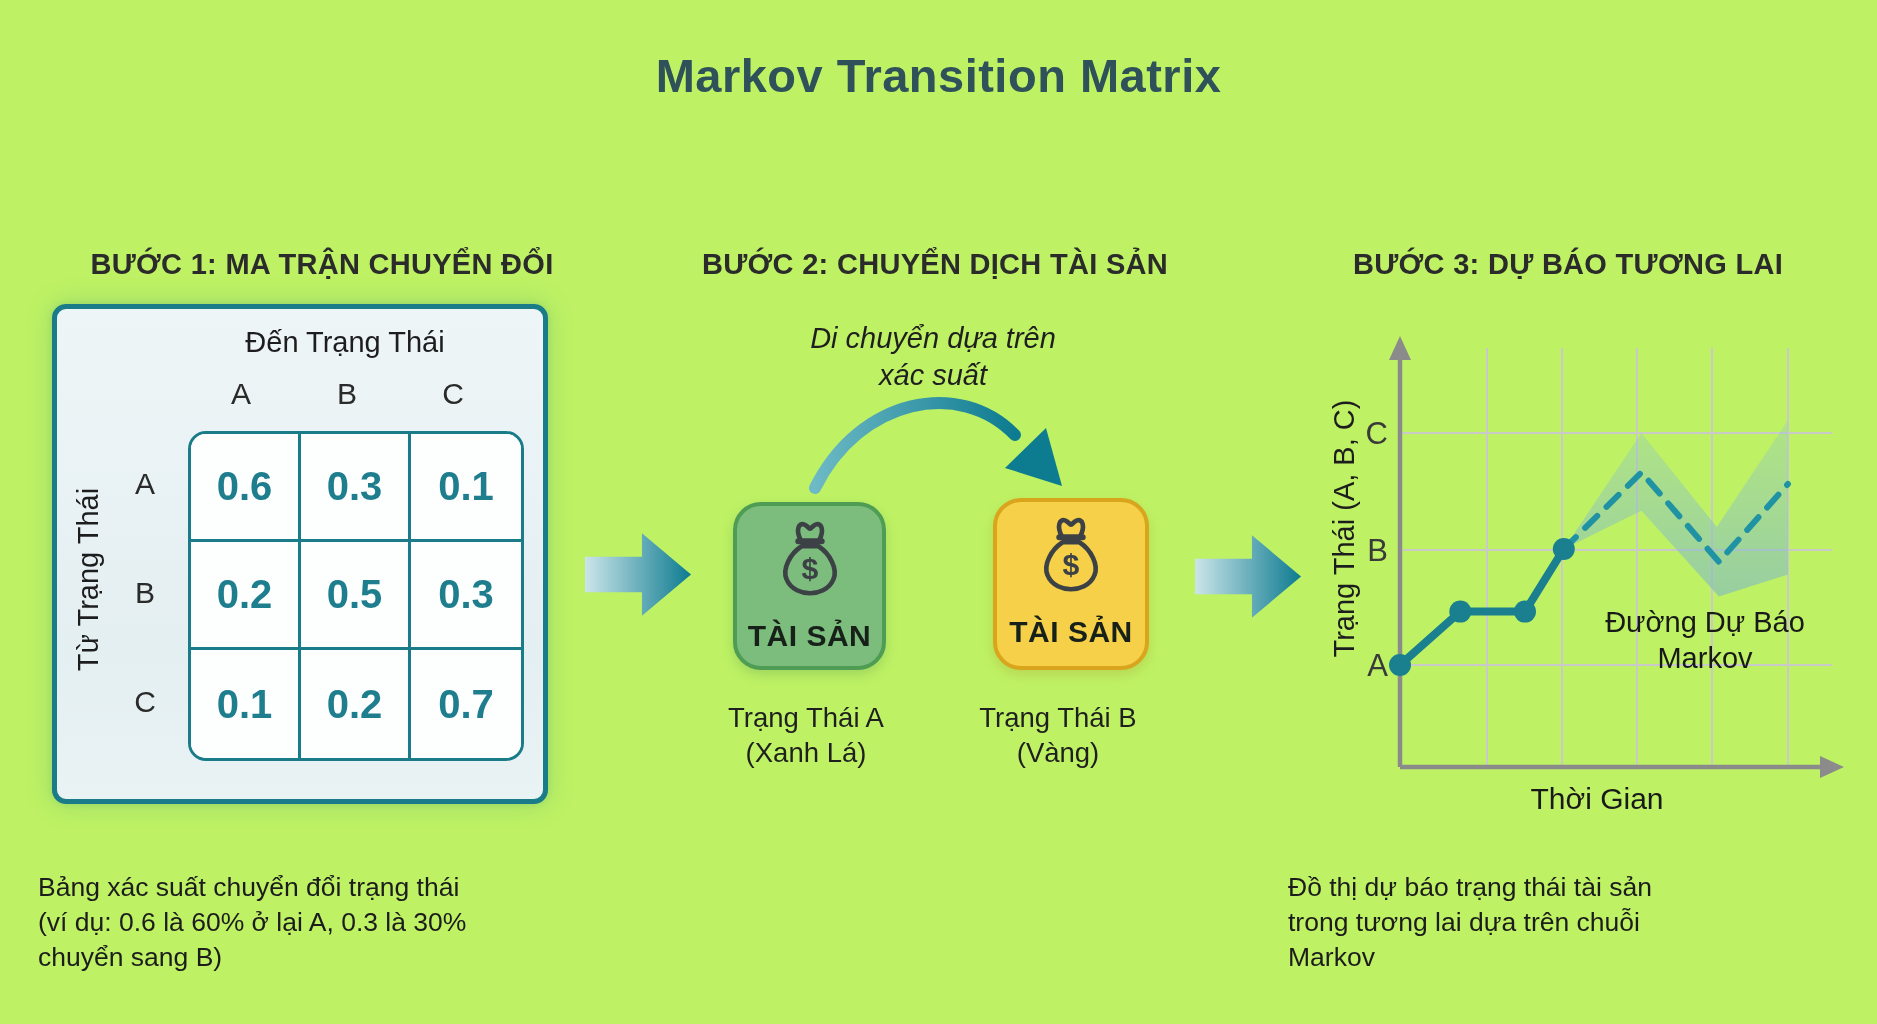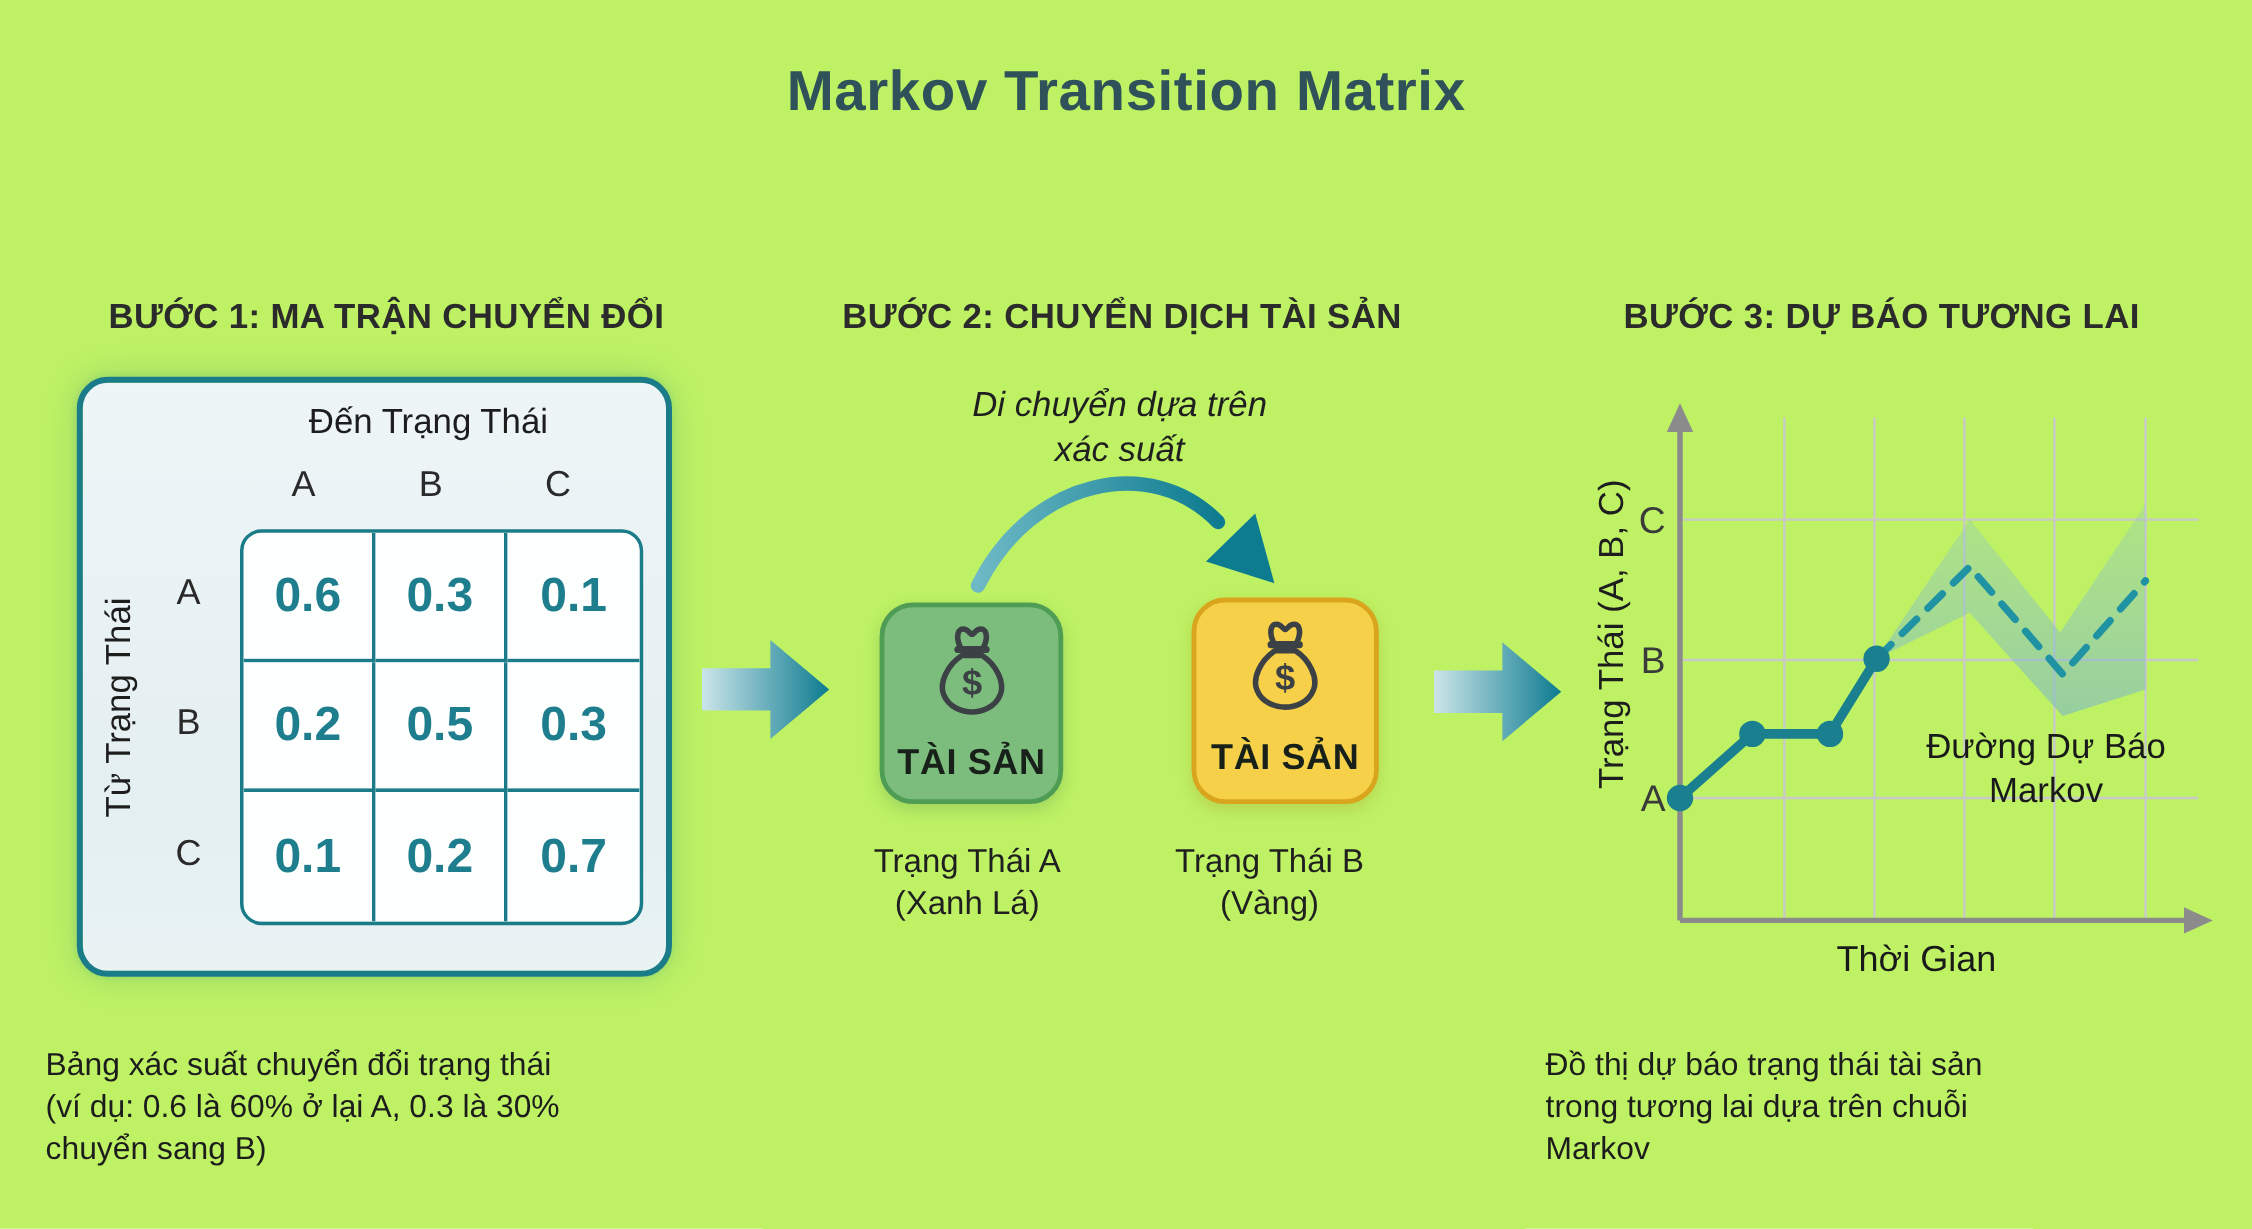--- a/index.html
+++ b/index.html
@@ -21,25 +21,24 @@
     font-size:29px; font-weight:bold; color:#2b2b2b; text-align:center;
     letter-spacing:0.3px;
     margin-top:32px;
   }
   #heading-1 { left:22px; }
   #heading-2 { left:635px; }
   #heading-3 { left:1268px;text-align:center; }
 
   
   .matrix-panel {
-    position:absolute; left:52px; top:314px; width:486px; height:490px;
-    border:5px solid #1b7c89; border-radius:26px;
+    position:absolute; left:52px; top:304px; width:486px; height:490px;
+    border:5px solid #1b7c89; border-radius:14px;
     background:linear-gradient(180deg,#eef5f7 0%,#e4eff2 70%,#e9f3f4 100%);
     box-shadow:0 0 28px rgba(27,124,137,0.20), 0 0 6px rgba(27,124,137,0.15);
-    margin-left:12px;
   }
   .col-axis-label { position:absolute; left:138px; top:17px; width:300px; text-align:center; font-size:29px; color:#1d1d1d; }
   .col-header { position:absolute; top:68px; width:60px; text-align:center; font-size:30px; color:#2a2a2a; }
   .row-label  { position:absolute; left:58px; width:60px; text-align:center; font-size:30px; color:#2a2a2a; }
   .row-axis-label {
     position:absolute; left:-104px; top:254px; width:270px; text-align:center;
     font-size:29px; color:#1d1d1d; transform:rotate(-90deg);
   }
   .matrix-table {
     position:absolute; left:131px; top:122px; width:336px; height:330px;

